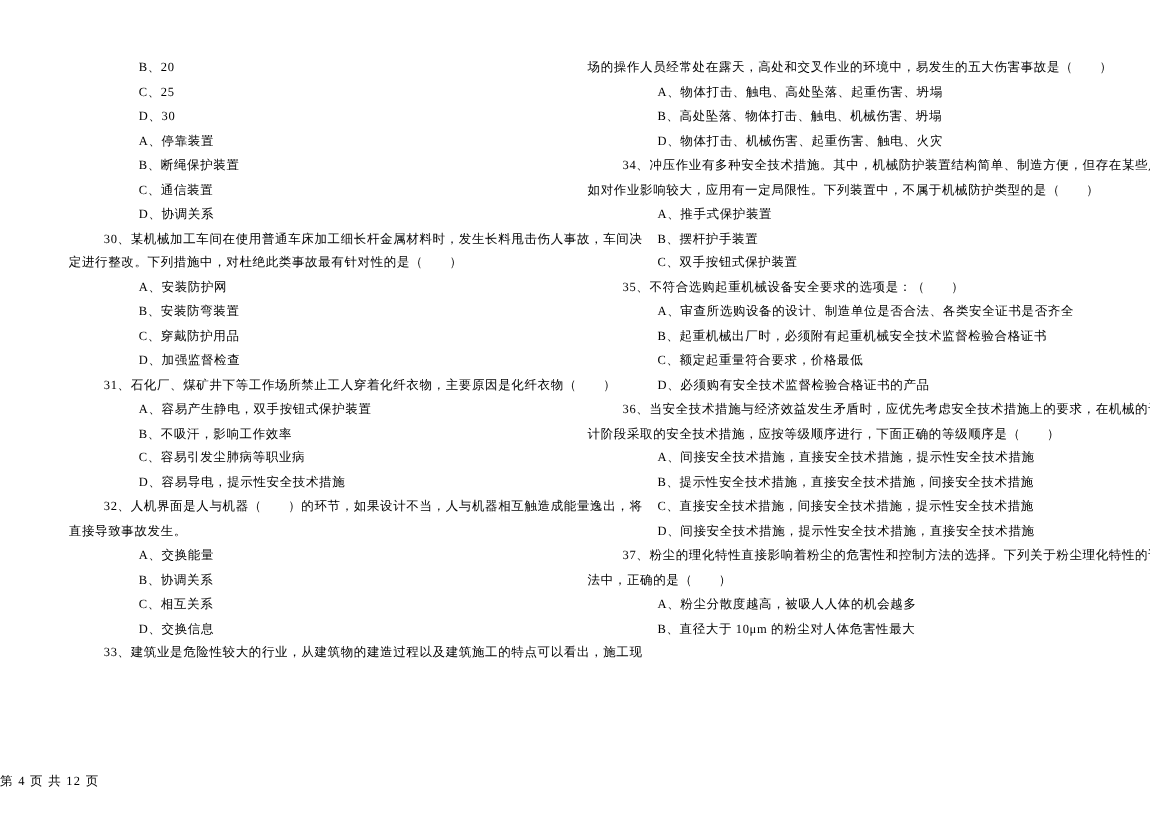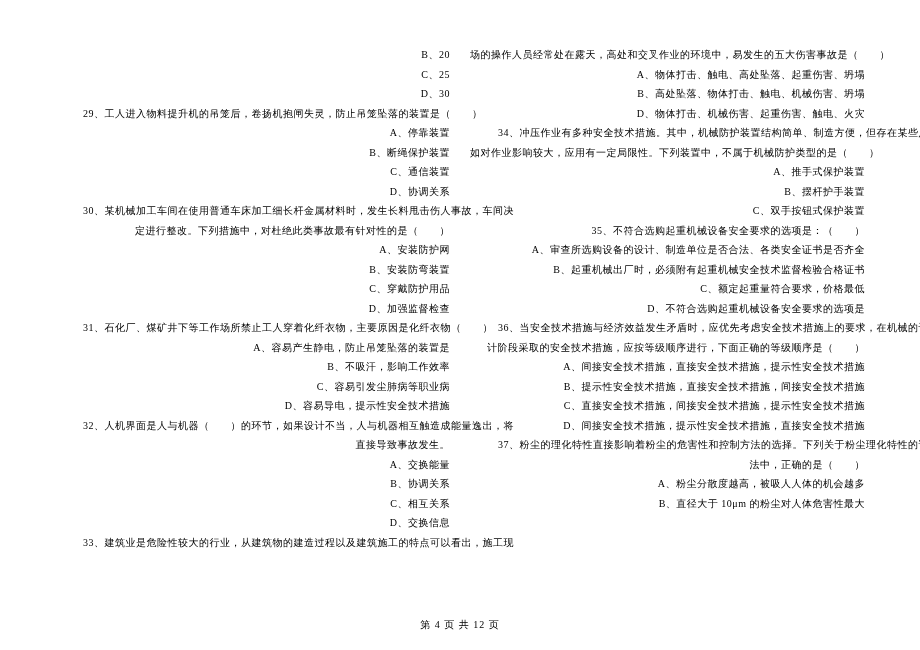--- a/index.html
+++ b/index.html
@@ -18,63 +18,61 @@
       overflow: hidden;
     }
     .page-content {
       display: flex;
       padding: 45px 45px 30px 45px;
       height: 610px;
     }
     .column {
       width: 50%;
       padding: 0 10px;
-      text-align: right;
     }
     .line {
       line-height: 19.5px;
       white-space: nowrap;
       letter-spacing: 0.5px;
     }
     .indent1 {
       padding-left: 28px;
     }
     .indent2 {
       padding-left: 56px;
     }
     .footer {
       position: absolute;
       bottom: 18px;
       width: 100%;
-      text-align: center;
+      text-align: left;
       font-size: 10px;
       letter-spacing: 1px;
     }
   </style>
 </head>
 <body>
 
 <div class="page-content">
   <div class="column" id="left-col">
       <div class="line indent2">B、20</div>
       <div class="line indent2">C、25</div>
       <div class="line indent2">D、30</div>
-      <div class="line indent1">29、工人进入物料提升机的吊笼后，卷扬机抱闸失灵，防止吊笼坠落的装置是（　　）</div>
       <div class="line indent2">A、停靠装置</div>
       <div class="line indent2">B、断绳保护装置</div>
       <div class="line indent2">C、通信装置</div>
       <div class="line indent2">D、协调关系</div>
       <div class="line indent1">30、某机械加工车间在使用普通车床加工细长杆金属材料时，发生长料甩击伤人事故，车间决</div>
       <div class="line ">定进行整改。下列措施中，对杜绝此类事故最有针对性的是（　　）</div>
       <div class="line indent2">A、安装防护网</div>
       <div class="line indent2">B、安装防弯装置</div>
       <div class="line indent2">C、穿戴防护用品</div>
       <div class="line indent2">D、加强监督检查</div>
       <div class="line indent1">31、石化厂、煤矿井下等工作场所禁止工人穿着化纤衣物，主要原因是化纤衣物（　　）</div>
-      <div class="line indent2">A、容易产生静电，防止吊笼坠落的装置是</div>
+      <div class="line indent2">A、容易产生静电，双手按钮式保护装置</div>
       <div class="line indent2">B、不吸汗，影响工作效率</div>
       <div class="line indent2">C、容易引发尘肺病等职业病</div>
       <div class="line indent2">D、容易导电，提示性安全技术措施</div>
       <div class="line indent1">32、人机界面是人与机器（　　）的环节，如果设计不当，人与机器相互触造成能量逸出，将</div>
       <div class="line ">直接导致事故发生。</div>
       <div class="line indent2">A、交换能量</div>
       <div class="line indent2">B、协调关系</div>
       <div class="line indent2">C、相互关系</div>
       <div class="line indent2">D、交换信息</div>
       <div class="line indent1">33、建筑业是危险性较大的行业，从建筑物的建造过程以及建筑施工的特点可以看出，施工现</div>
@@ -86,21 +84,21 @@
       <div class="line indent2">D、物体打击、机械伤害、起重伤害、触电、火灾</div>
       <div class="line indent1">34、冲压作业有多种安全技术措施。其中，机械防护装置结构简单、制造方便，但存在某些足，</div>
       <div class="line ">如对作业影响较大，应用有一定局限性。下列装置中，不属于机械防护类型的是（　　）</div>
       <div class="line indent2">A、推手式保护装置</div>
       <div class="line indent2">B、摆杆护手装置</div>
       <div class="line indent2">C、双手按钮式保护装置</div>
       <div class="line indent1">35、不符合选购起重机械设备安全要求的选项是：（　　）</div>
       <div class="line indent2">A、审查所选购设备的设计、制造单位是否合法、各类安全证书是否齐全</div>
       <div class="line indent2">B、起重机械出厂时，必须附有起重机械安全技术监督检验合格证书</div>
       <div class="line indent2">C、额定起重量符合要求，价格最低</div>
-      <div class="line indent2">D、不符合选购起重机械设备安全要求的选项是</div>
+      <div class="line indent2">D、必须购有安全技术监督检验合格证书的产品</div>
       <div class="line indent1">36、当安全技术措施与经济效益发生矛盾时，应优先考虑安全技术措施上的要求，在机械的设</div>
       <div class="line ">计阶段采取的安全技术措施，应按等级顺序进行，下面正确的等级顺序是（　　）</div>
       <div class="line indent2">A、间接安全技术措施，直接安全技术措施，提示性安全技术措施</div>
       <div class="line indent2">B、提示性安全技术措施，直接安全技术措施，间接安全技术措施</div>
       <div class="line indent2">C、直接安全技术措施，间接安全技术措施，提示性安全技术措施</div>
       <div class="line indent2">D、间接安全技术措施，提示性安全技术措施，直接安全技术措施</div>
       <div class="line indent1">37、粉尘的理化特性直接影响着粉尘的危害性和控制方法的选择。下列关于粉尘理化特性的说</div>
       <div class="line ">法中，正确的是（　　）</div>
       <div class="line indent2">A、粉尘分散度越高，被吸人人体的机会越多</div>
       <div class="line indent2">B、直径大于 10μm 的粉尘对人体危害性最大</div>

